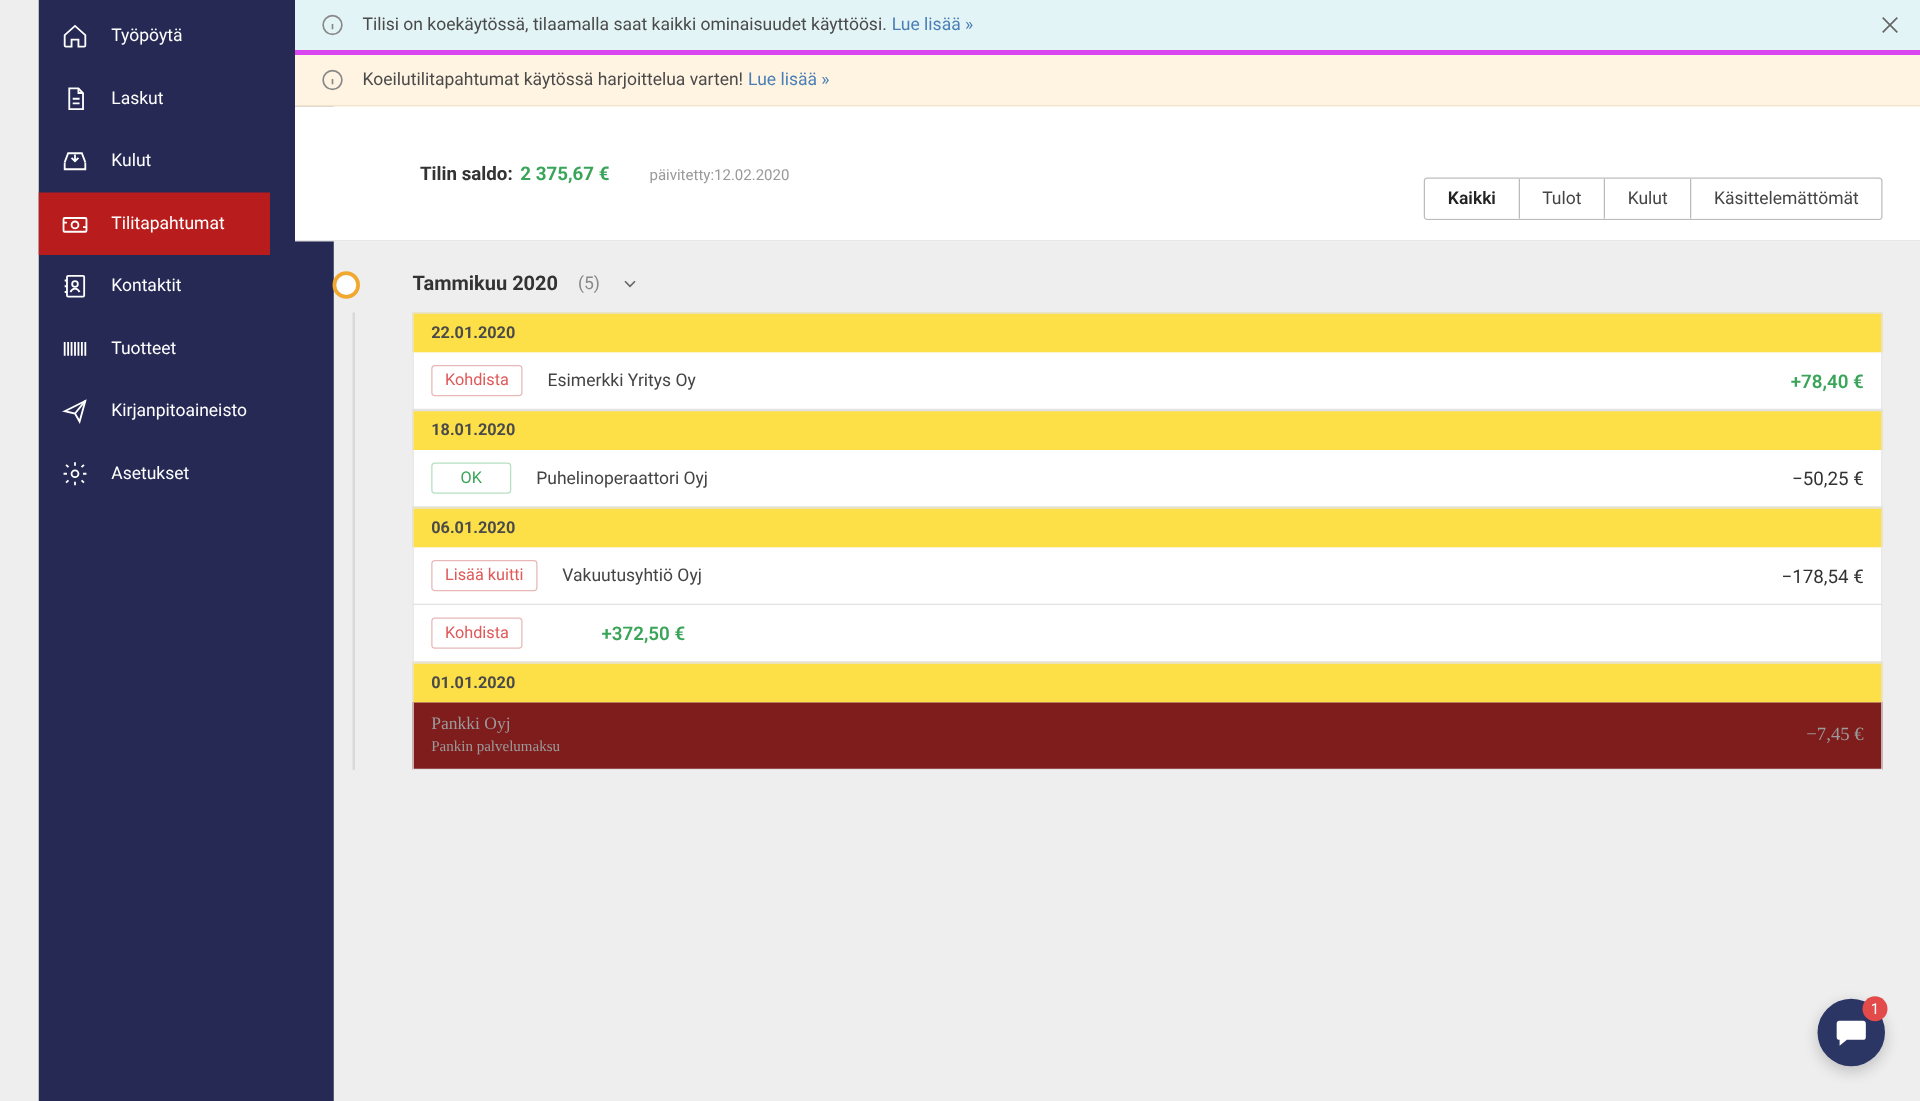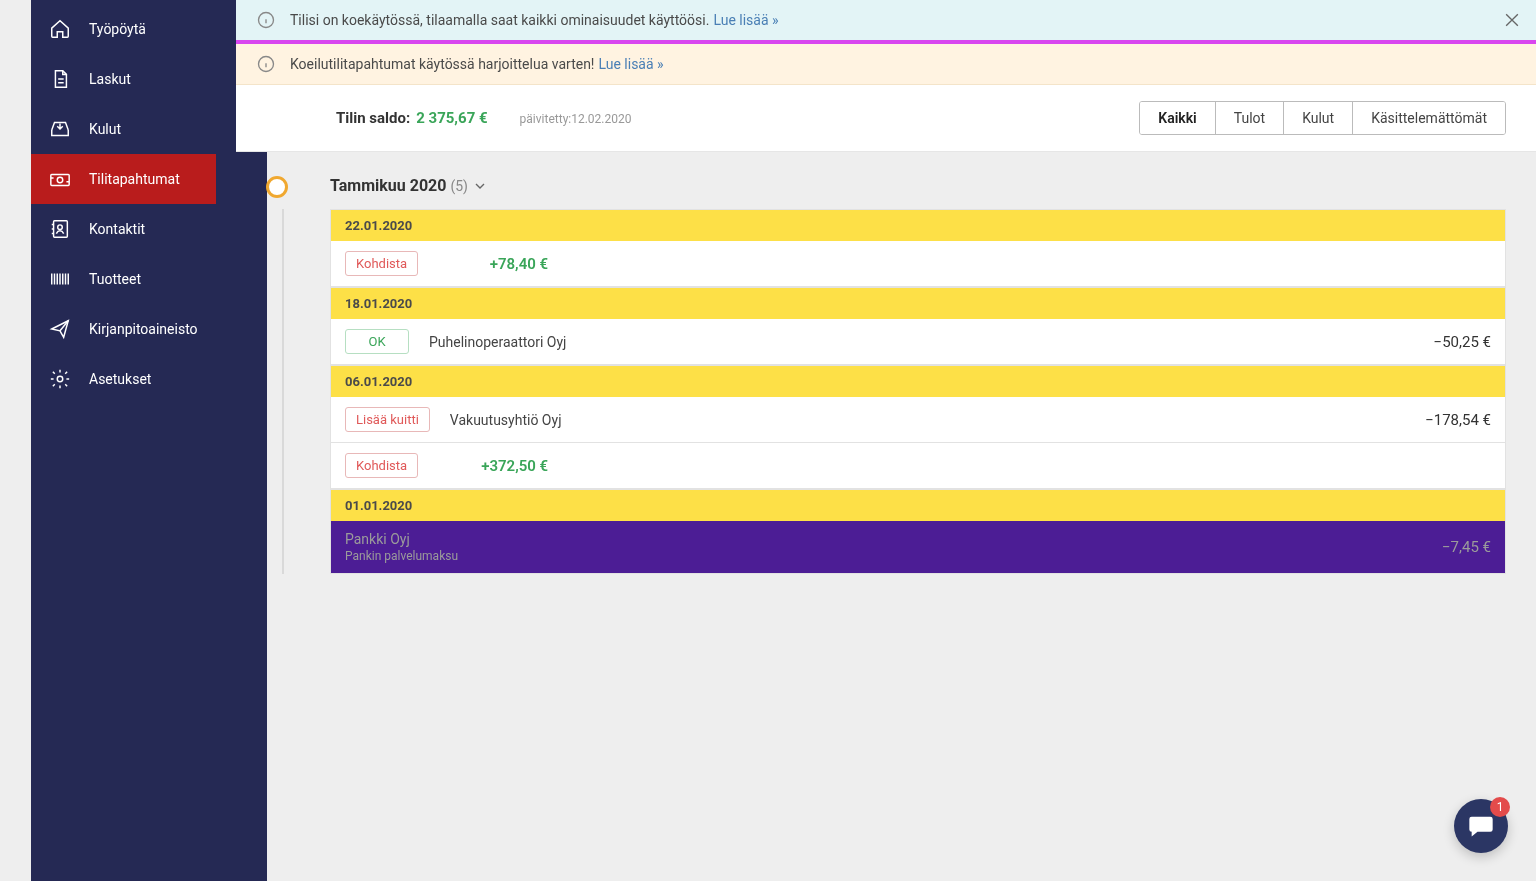--- a/index.html
+++ b/index.html
@@ -130,20 +130,21 @@
     .balance-updated {
       font-size: 12px;
       color: #999;
       margin-left: 26px;
     }
     .filter-tabs {
       display: flex;
       border: 1px solid #bbb;
       border-radius: 3px;
       overflow: hidden;
+      margin-top: 41px;
     }
     .filter-tab {
       padding: 8px 18px;
       font-size: 14px;
       color: #444;
       cursor: pointer;
       background: #fff;
     }
     .filter-tab + .filter-tab {
       border-left: 1px solid #bbb;
@@ -166,21 +167,21 @@
       top: 0;
       width: 22px;
       height: 22px;
       border: 3px solid #f0a830;
       border-radius: 50%;
       background: #fff;
     }
     .month-header {
       display: flex;
       align-items: center;
-      gap: 4px;
+      gap: 16px;
       font-size: 16px;
       margin-bottom: 14px;
       cursor: pointer;
       position: relative;
     }
     .month-title {
       font-weight: 700;
       color: #333;
     }
     .month-count {
@@ -215,21 +216,22 @@
     }
     .tx-row {
       display: flex;
       align-items: center;
       background: #fff;
       border: 1px solid #e2e2e2;
       border-top: none;
       padding: 10px 14px;
     }
     .tx-row.muted {
-      background: #4c1d95;
+      background: #7f1d1d;
+      font-family: Liberation Serif, serif;
     }
     .tx-row.muted .tx-desc,
     .tx-row.muted .tx-amount,
     .tx-row.muted .tx-sub {
       color: #9b9b9b;
     }
     .tx-action {
       border: 1px solid;
       border-radius: 3px;
       padding: 4px 10px;
@@ -461,20 +463,23 @@
               <path d="M6 9l6 6 6-6"></path>
             </svg>
         </span>
       </div>
 
       <div class="month-body" id="tx-container">
 
       <div class="date-header">22.01.2020</div>
           <div class="tx-row">
             <div class="tx-action red">Kohdista</div>
+            <div class="tx-desc-block">
+              <div class="tx-desc">Esimerkki Yritys Oy</div>
+            </div>
             <div class="tx-amount positive">+78,40 €</div>
           </div>
           <div class="date-header">18.01.2020</div>
           <div class="tx-row">
             <div class="tx-action green">OK</div>
             <div class="tx-desc-block">
               <div class="tx-desc">Puhelinoperaattori Oyj</div>
             </div>
             <div class="tx-amount">−50,25 €</div>
           </div>

